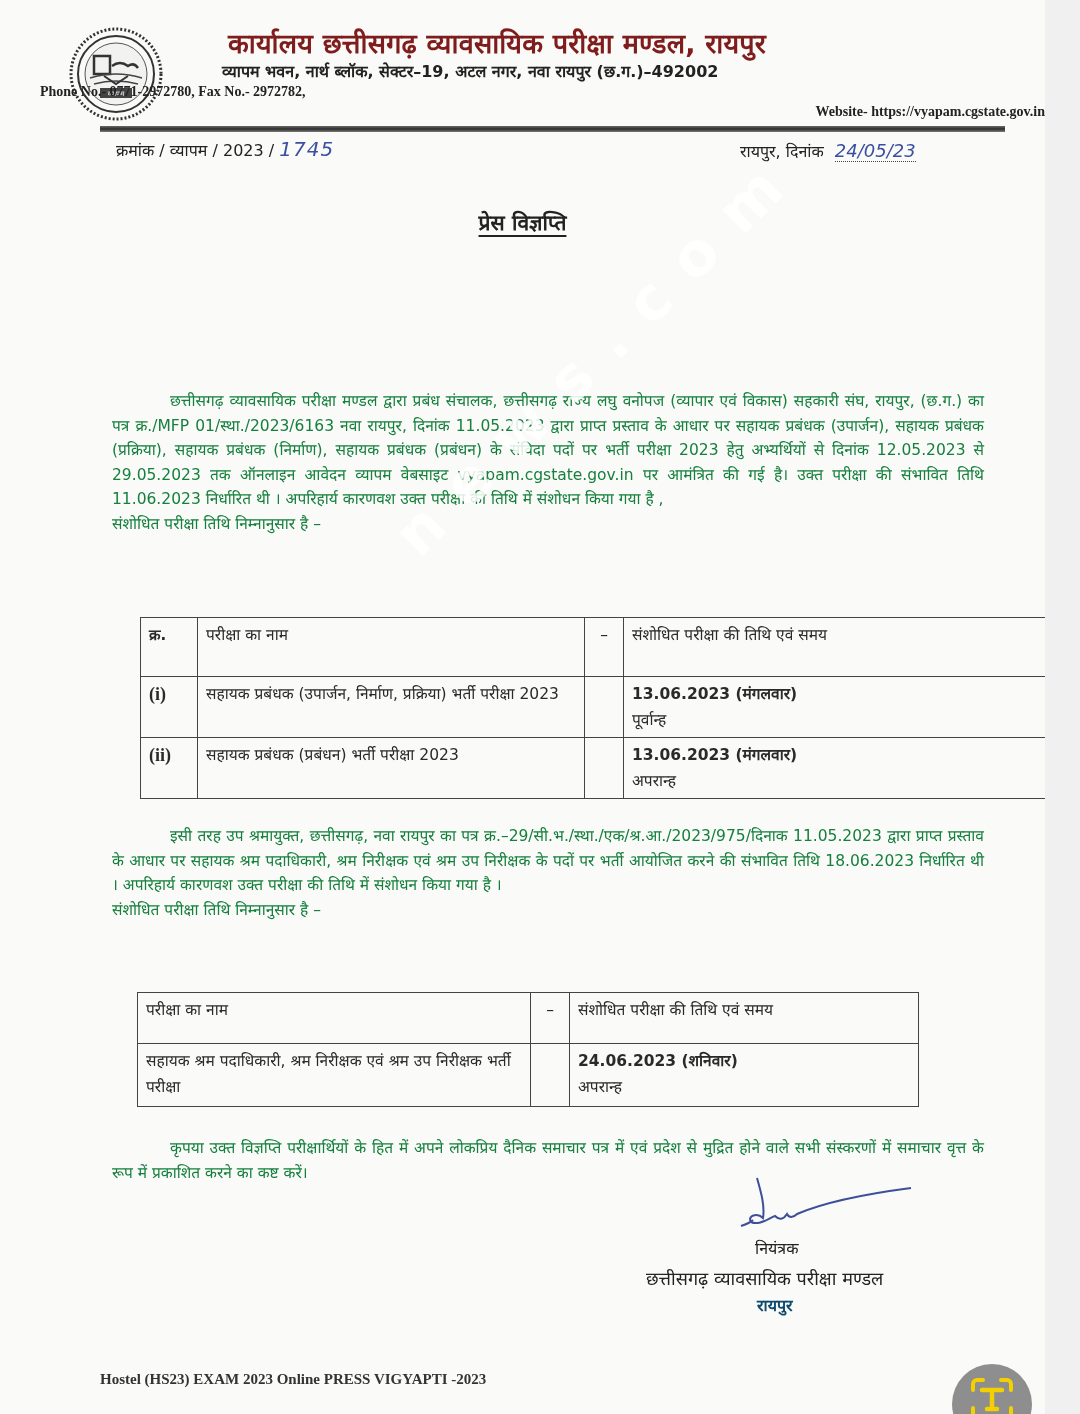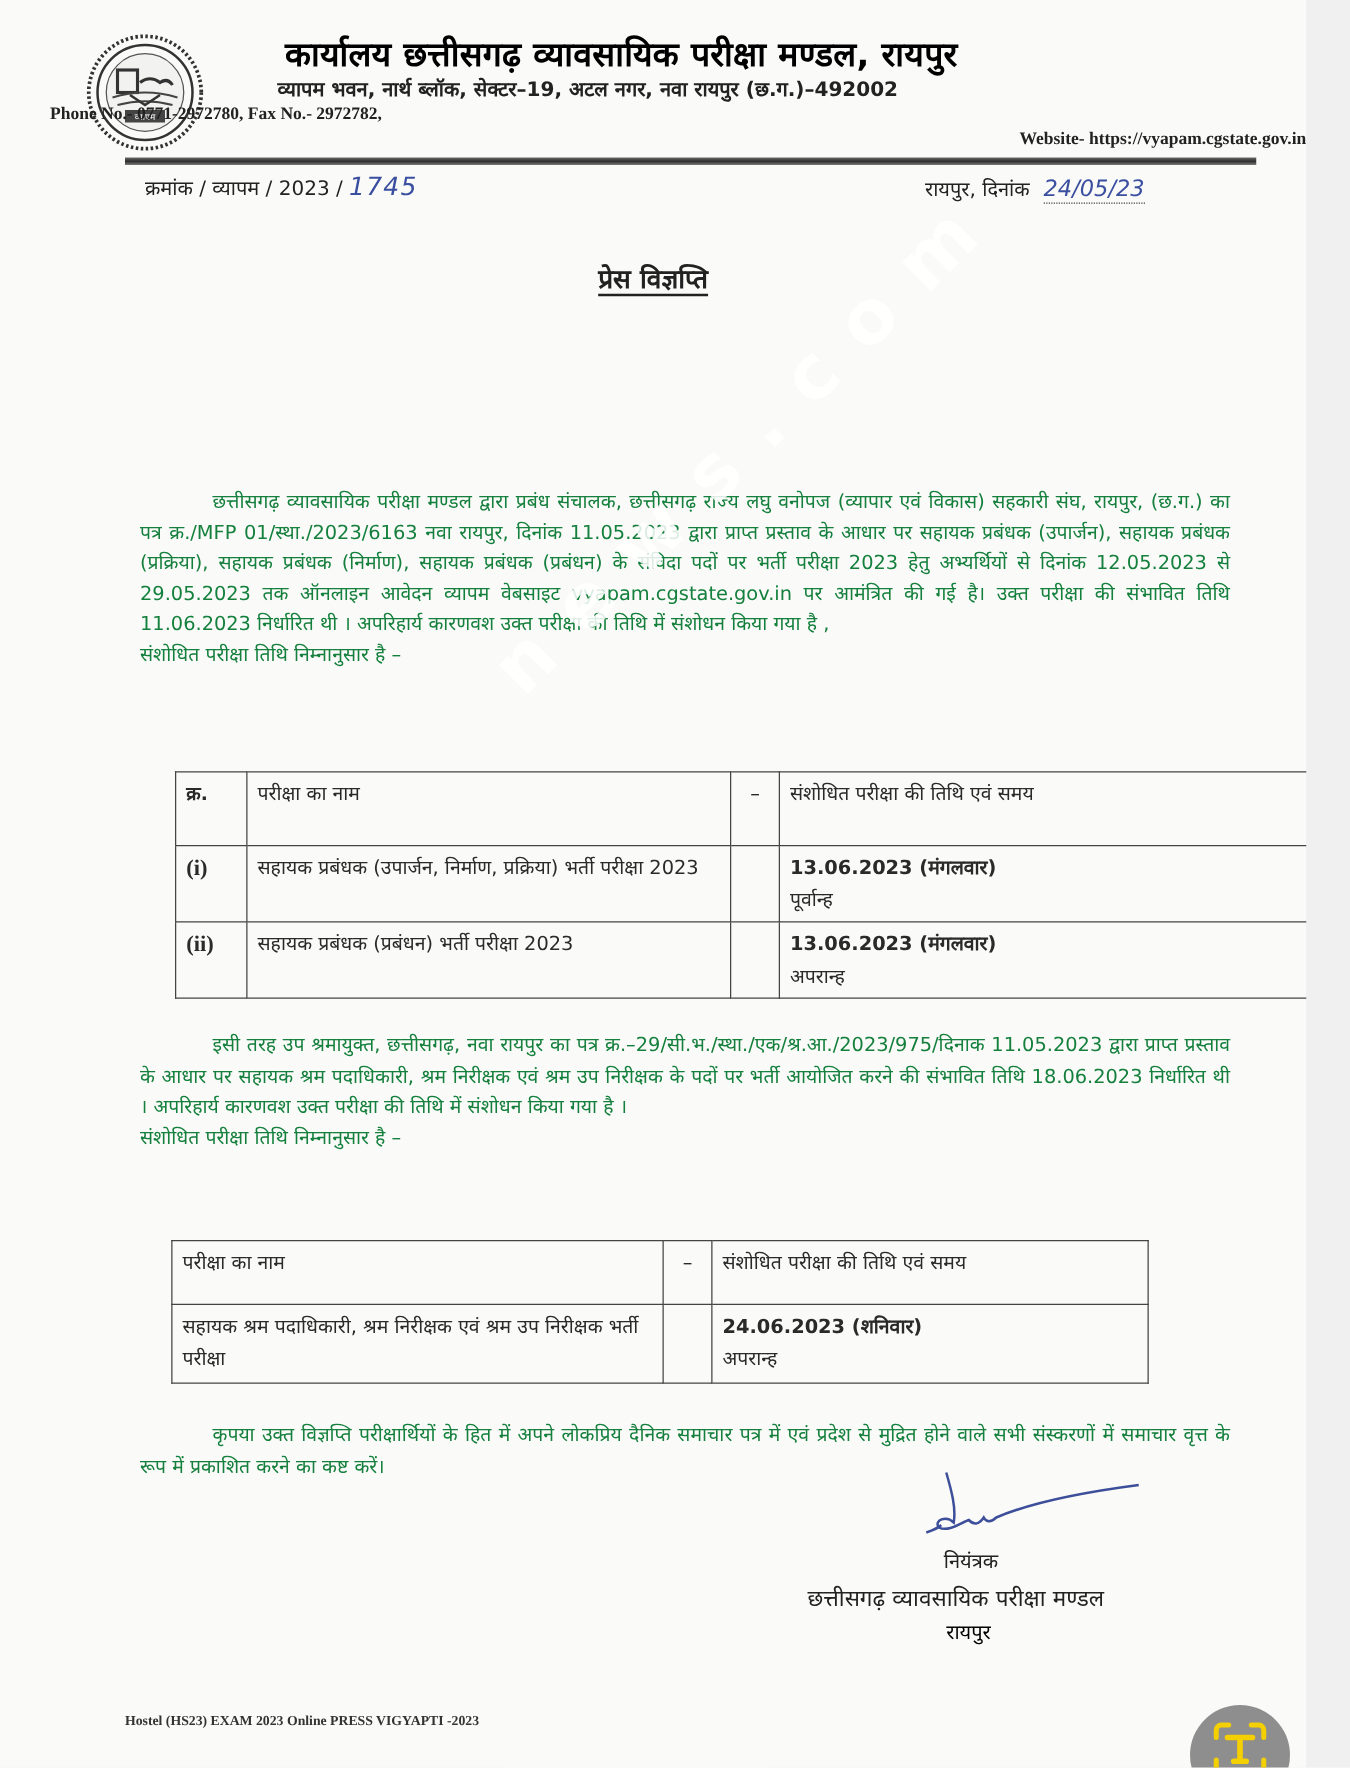--- a/index.html
+++ b/index.html
@@ -16,21 +16,21 @@
   }
   .right-margin {
     position: absolute; left: 1045px; top: 0; width: 35px; height: 1414px; background: #f0f0f0;
   }
   
   .logo {
     position: absolute; left: 64px; top: 26px; width: 104px; height: 96px;
   }
   .hdr-title {
     position: absolute; left: 228px; top: 24px; width: 660px;
-    font-size: 27px; font-weight: bold; color: #000000; letter-spacing: 0.2px; white-space: nowrap;
+    font-size: 27px; font-weight: bold; color: #7f1d1d; letter-spacing: 0.2px; white-space: nowrap;
   }
   .hdr-address {
     position: absolute; left: 222px; top: 60px;
     font-size: 16px; font-weight: bold; color: #222; white-space: nowrap;
   }
   .hdr-phone {
     position: absolute; left: 0; width: 1045px; top: 84px; 
     font-family: "Liberation Serif", "DejaVu Serif", serif; font-weight: bold; font-size: 14px; color: #222;
     padding-left: 40px; box-sizing: border-box;
   }
@@ -86,24 +86,24 @@
   .t2 .c-dash { width: 22px; text-align: center; }
   .t2 tr.head td { height: 42px; }
   .t2 tr.r1 td { height: 54px; }
   .date-strong { font-weight: bold; }
   
   .signature {
     position: absolute; left: 735px; top: 1172px; width: 180px; height: 60px;
   }
   .sig-role { position: absolute; left: 755px; top: 1237px; font-size: 16px; color: #222; }
   .sig-org { position: absolute; left: 646px; top: 1266px; font-size: 18px; color: #222; white-space: nowrap; }
-  .sig-city { position: absolute; left: 757px; top: 1294px; font-size: 16px; color: #000000; }
+  .sig-city { position: absolute; left: 757px; top: 1294px; font-size: 16px; color: #0c4a6e; font-weight: bold; }
   .footer-note {
     position: absolute; left: 100px; top: 1371px;
-    font-family: "Liberation Serif", serif; font-size: 11px; font-weight: bold; color: #333; white-space: nowrap;
+    font-family: "Liberation Serif", serif; font-size: 15px; font-weight: bold; color: #333; white-space: nowrap;
   }
   .ocr-button {
     position: absolute; left: 952px; top: 1364px; width: 80px; height: 80px; border-radius: 50%;
     background: #8e8e8e; display: flex; align-items: flex-start; justify-content: center;
     cursor: pointer;
   }
   .ocr-button svg { margin-top: 12px; }
   .watermark {
     position: absolute; left: 380px; top: 520px; width: 700px; height: 60px;
     transform: rotate(-45deg); transform-origin: left top;

